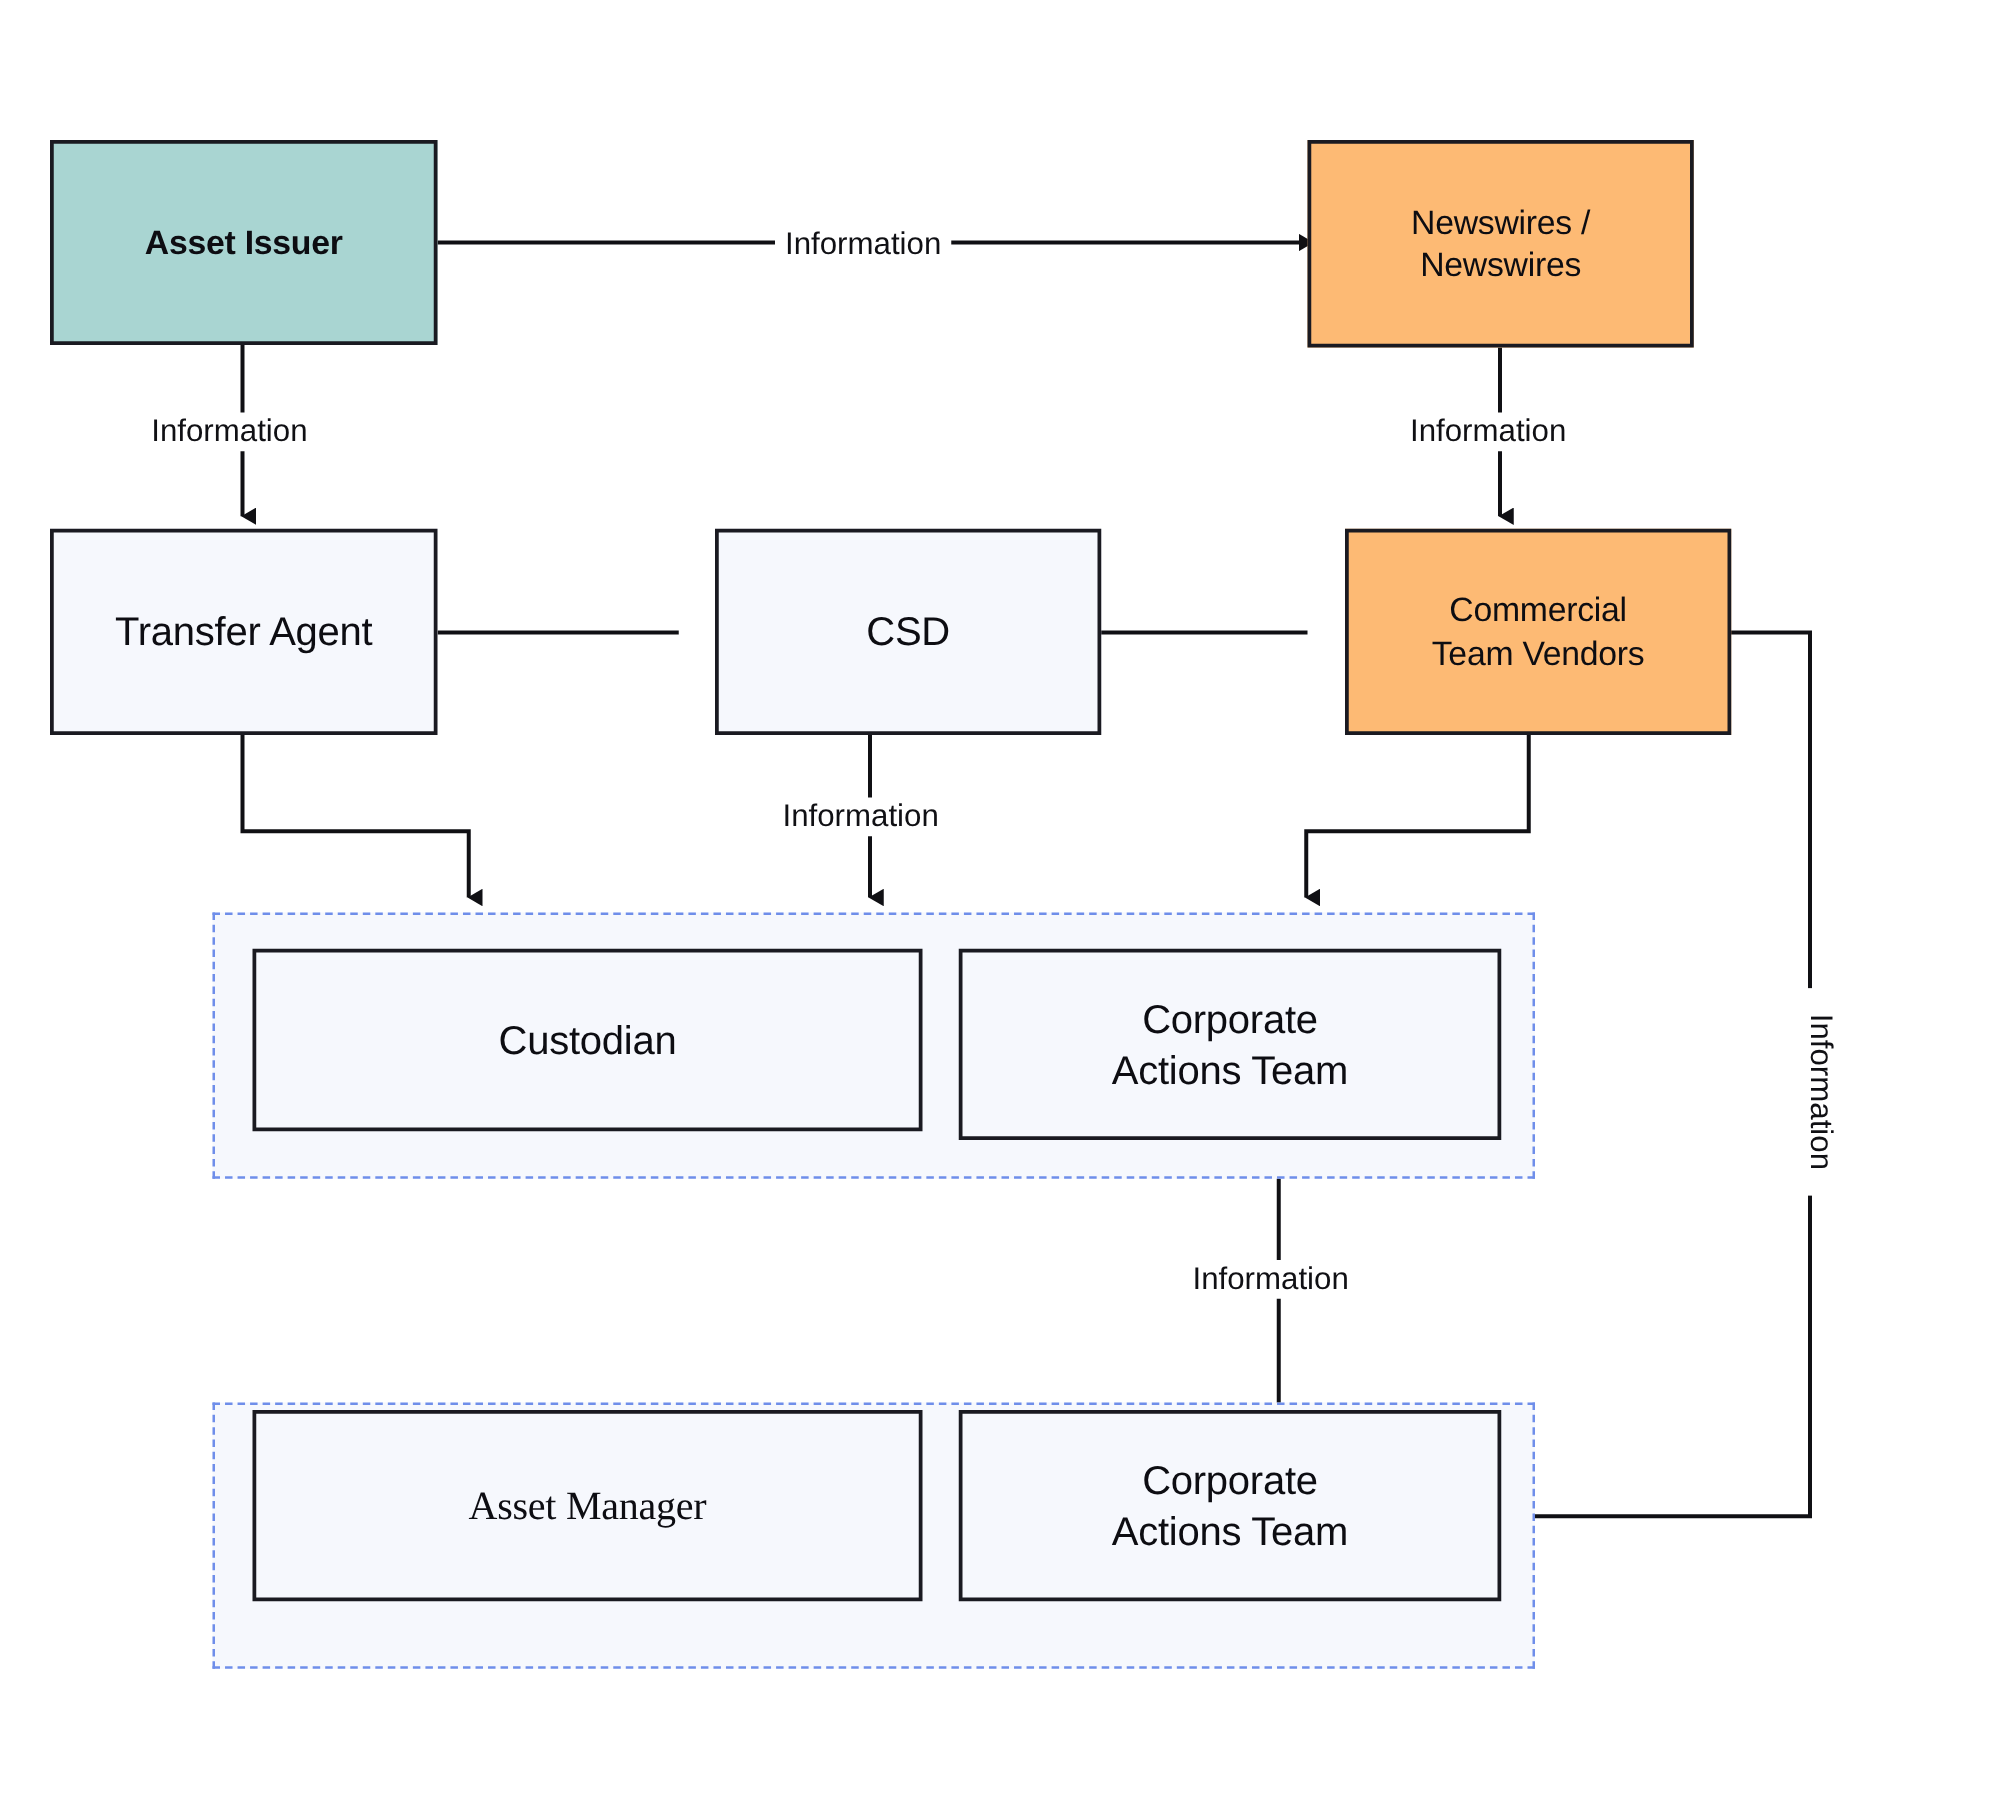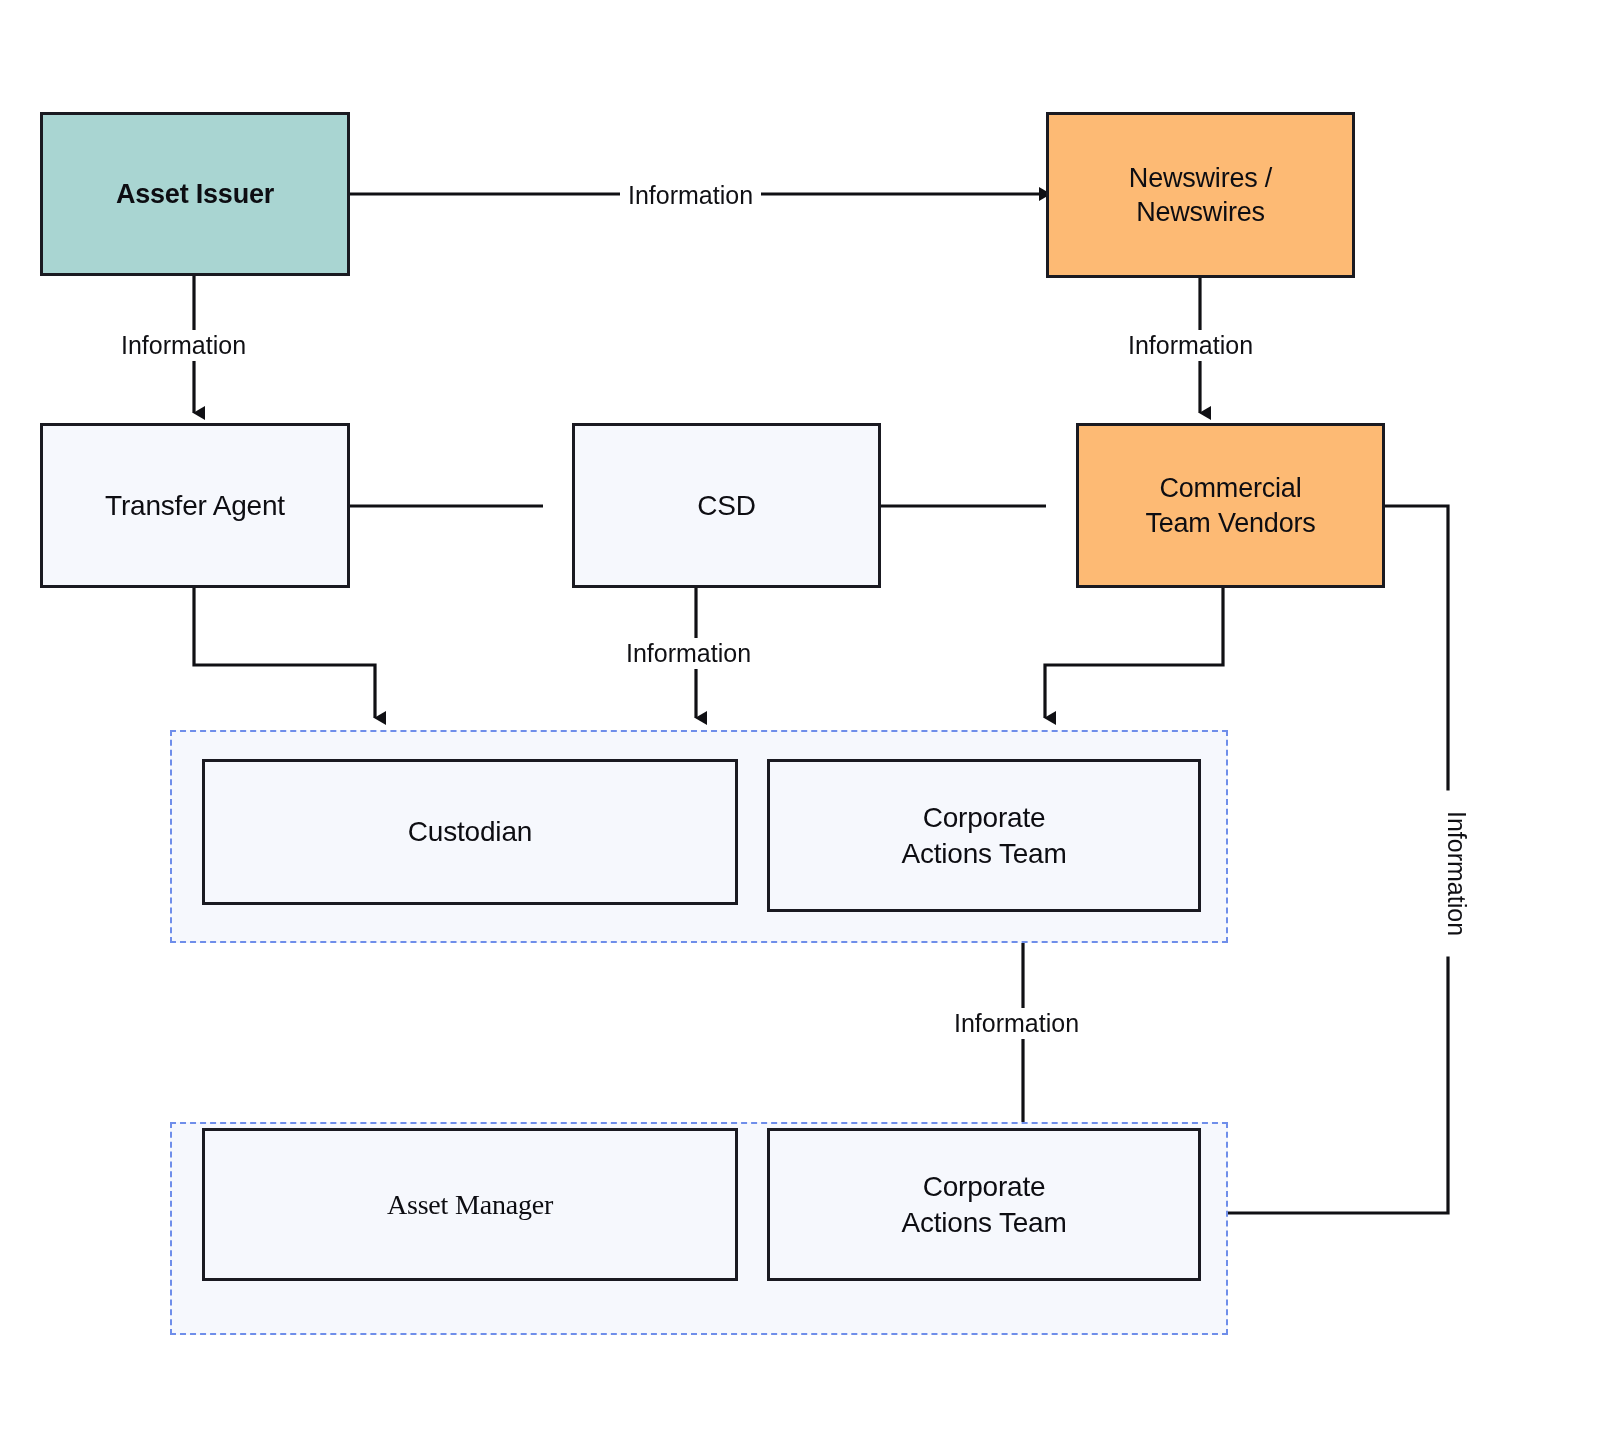--- a/index.html
+++ b/index.html
@@ -36,21 +36,21 @@
     color: #0d0d12;
     font-weight: 700;
     font-size: 27px;
     line-height: 1.26;
     letter-spacing: -0.2px;
     z-index: 3;
   }
   .node.plain {
     background: #f6f8fd;
     font-weight: 400;
-    font-size: 28px;
+    font-size: 32px;
     justify-content: center;
   }
   .node.teal {
     background: #a9d5d2;
     justify-content: center;
   }
   .node.amber {
     background: #fdba74;
     font-weight: 400;
     text-align: center;

